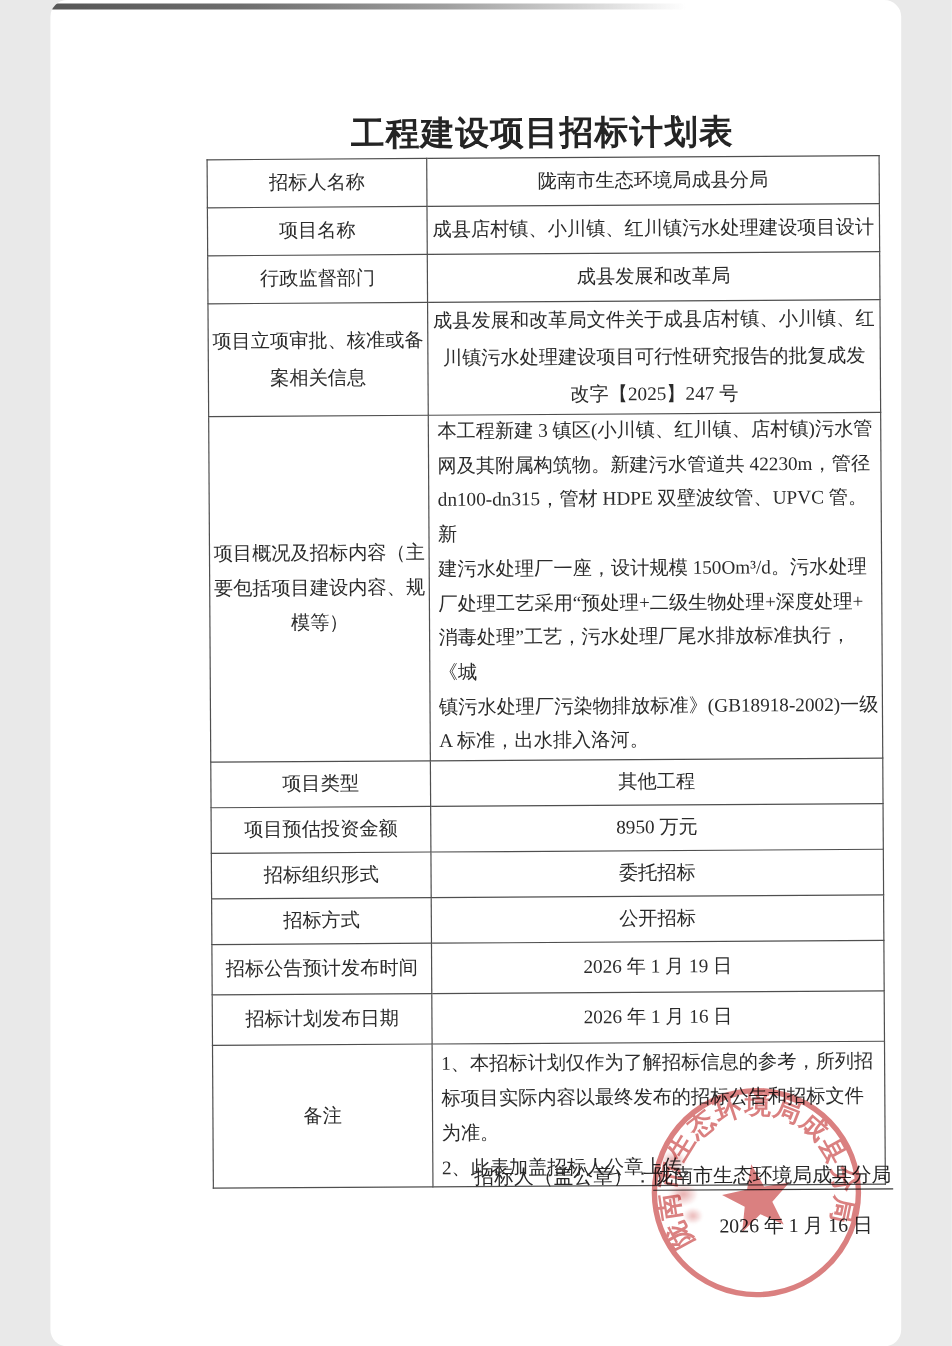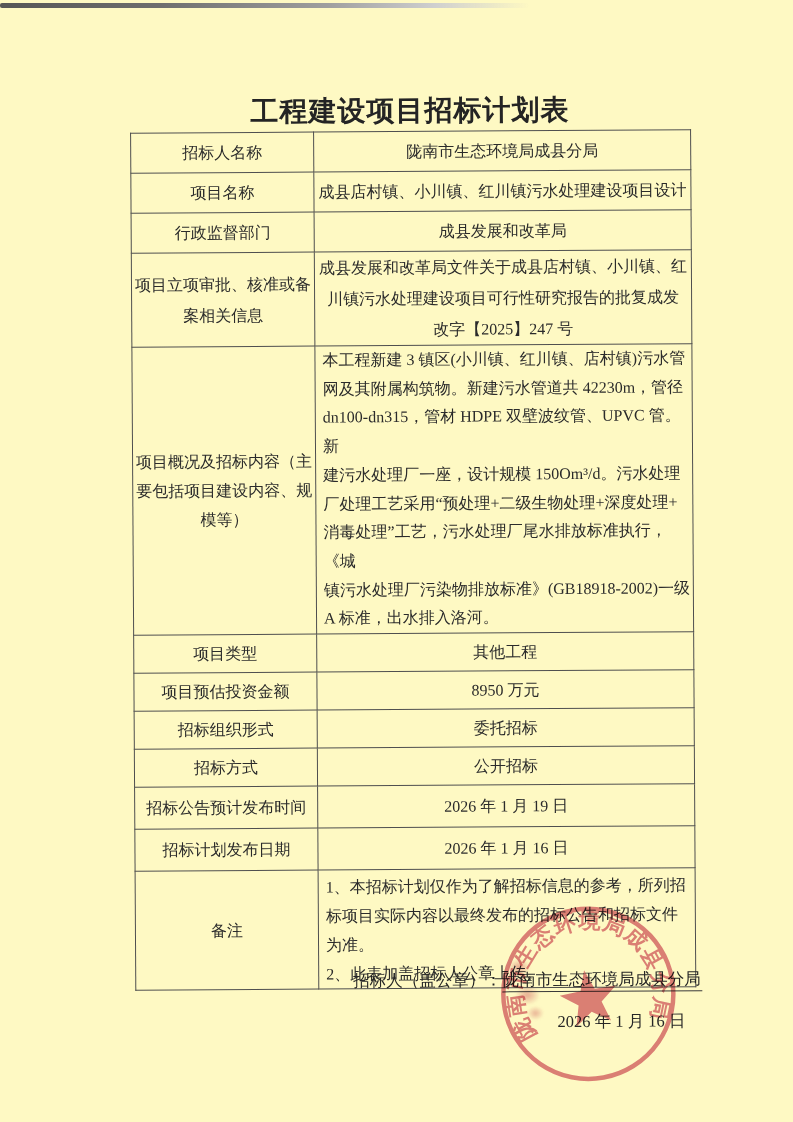--- a/index.html
+++ b/index.html
@@ -1,20 +1,21 @@
 <!DOCTYPE html>
 <html><head>
 <meta charset="utf-8">
 <style>
   html,body { margin:0; padding:0; background:#e9e9e9; }
   .page {
-    position:relative; width:793px; height:1122px; margin:0 auto;
-    background:#fef9c3; overflow:hidden;
+    position:relative; width:709px; height:1122px; margin:0 auto;
+    background:#ffffff; overflow:hidden;
     font-family:"Liberation Serif","DejaVu Serif",serif;
     color:#2b2b2b;
+    border-radius:14px;
   }
   .content { position:absolute; inset:0; transform:rotate(-0.35deg); transform-origin:400px 120px; }
   .scan-streak {
     position:absolute; top:3px; left:0; width:530px; height:5px;
     background:linear-gradient(to right,#565656 0%,#6e6e6e 30%,#9f9f9f 62%,#cfcfcf 82%,rgba(210,210,210,0) 100%);
     filter:blur(0.6px); border-radius:2px;
   }
   .title {
     position:absolute; top:92px; left:130px; width:560px; margin:0;
     text-align:center; font-size:28px; font-weight:bold; letter-spacing:1px; color:#242424;

